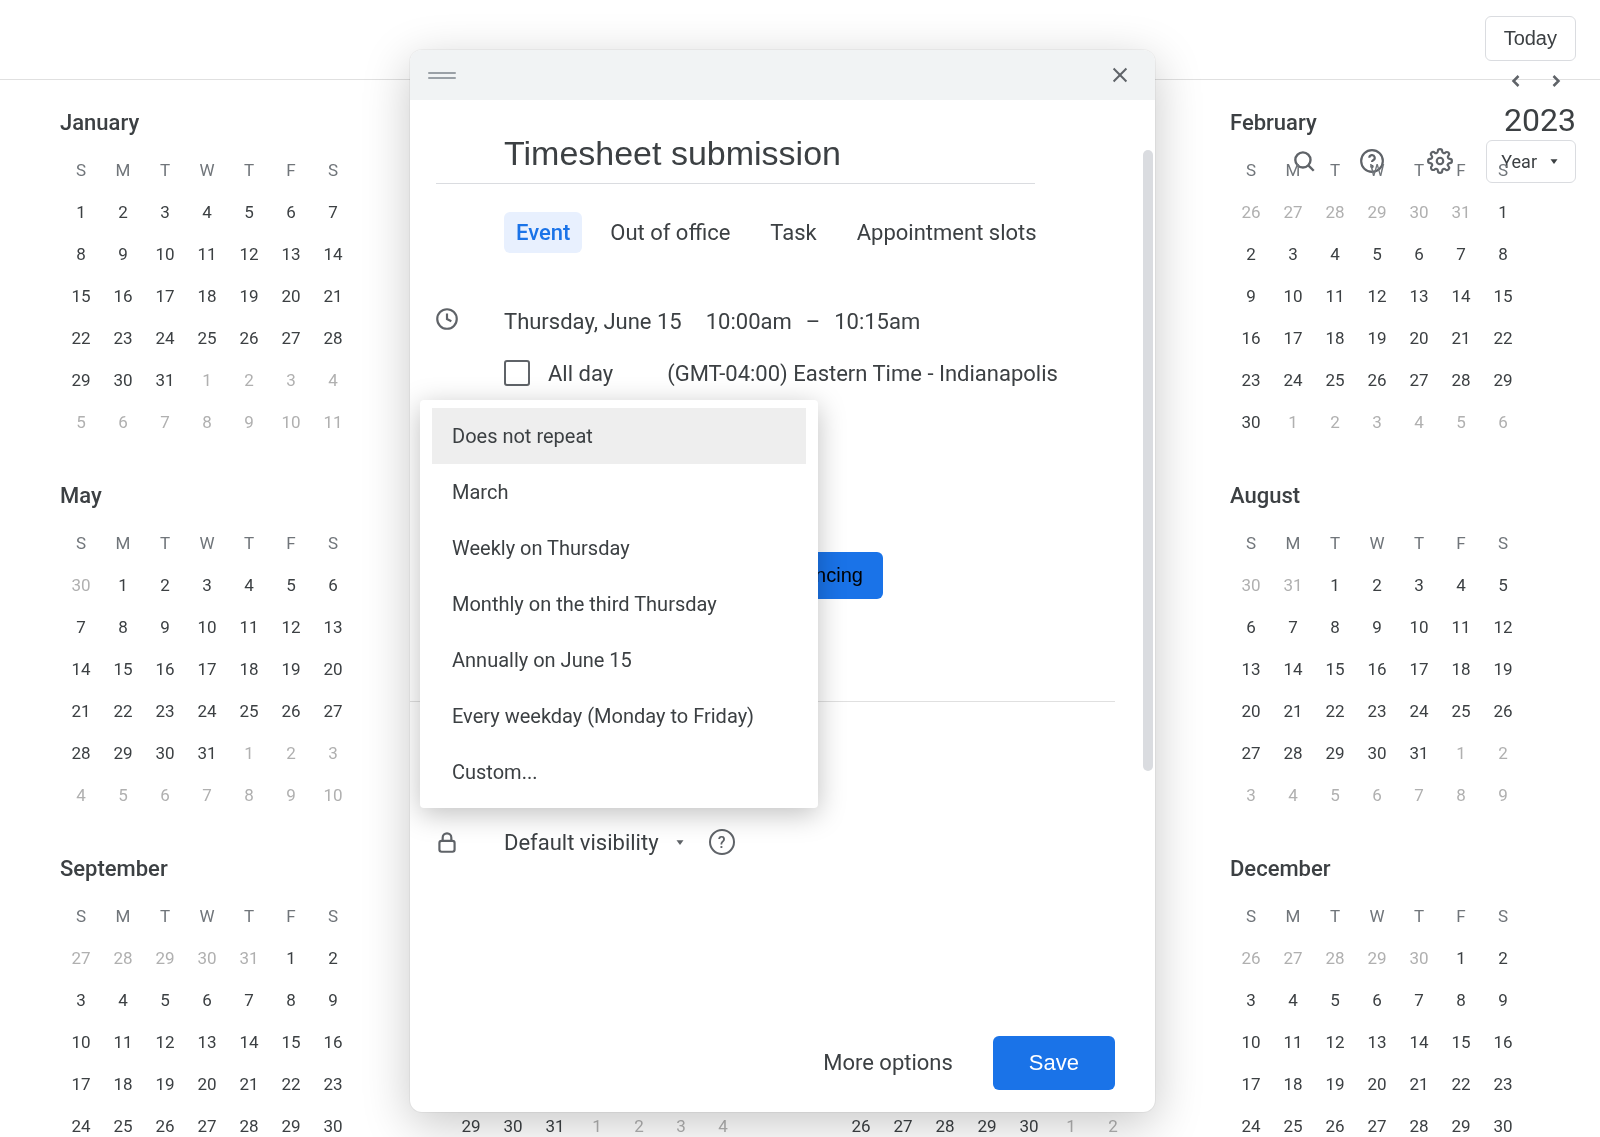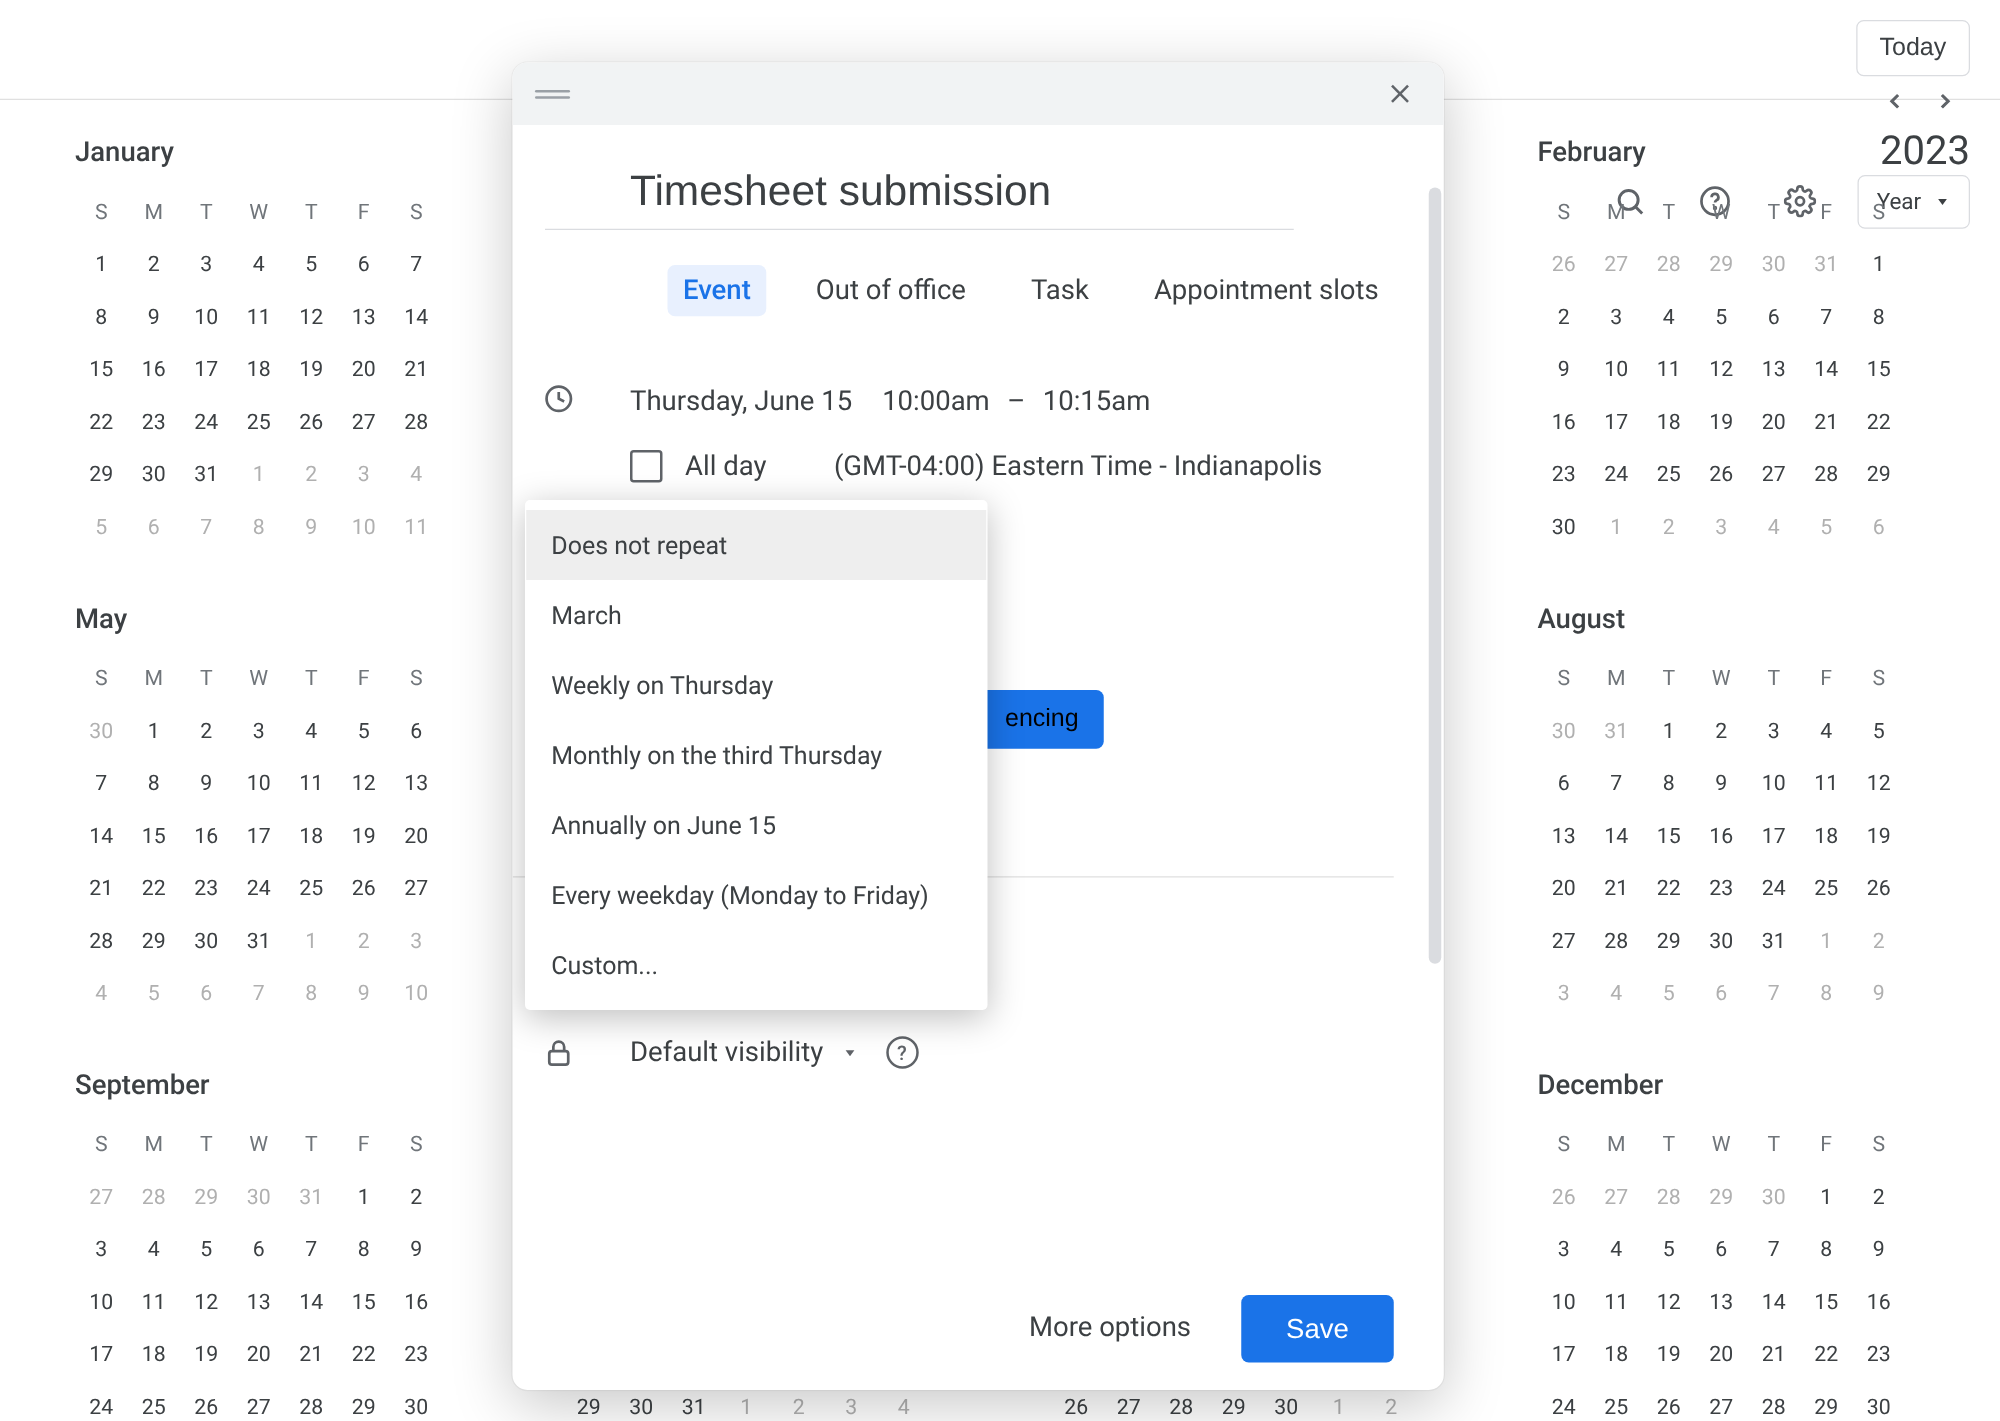--- a/index.html
+++ b/index.html
@@ -92,21 +92,21 @@
     border:none;
     border-bottom: 1px solid #dadce0;
     font-size: 34px;
     color:#3c4043;
     width: 98%;
     outline: none;
     padding-bottom: 10px;
     margin-left: -68px;
     padding-left: 68px;
   }
-  .tabs { display:flex; gap: 28px; margin-top: 28px; justify-content: flex-end;}
+  .tabs { display:flex; gap: 16px; margin-top: 28px;}
   .tab { font-size: 22px; color:#3c4043; padding: 8px 12px; border-radius:6px; cursor:pointer;}
   .tab.active { background:#e8f0fe; color:#1a73e8; font-weight:500;}
 
   .field-row { display:flex; align-items:flex-end; font-size:22px; color:#3c4043; margin-top: 42px; position:relative;}
   .field-icon { position:absolute; left:-72px; width:30px; height:30px; color:#5f6368; display:flex; align-items:center; justify-content:center;}
   .time-sep { margin: 0 14px; color:#3c4043;}
   .allday-row { margin-top: 26px; display:flex; align-items:flex-end; gap:18px; font-size:22px;}
   .allday-checkbox { width:26px; height:26px; border: 2.5px solid #5f6368; border-radius:3px; cursor:pointer; }
   .busy-row,.vis-row,.cal-row,.meet-row,.loc-row,.desc-row,.guests-row { display:flex; align-items:center; font-size:22px; color:#3c4043; position:relative; }
   .meet-button { background:#1a73e8; color:#000000; border:none; padding: 12px 20px; border-radius:6px; font-size:20px; display:flex; align-items:center; gap:10px; cursor:pointer;}
@@ -127,26 +127,26 @@
     border-top: 1px solid transparent;
   }
   .more-options { font-size:22px; color:#3c4043; cursor:pointer; padding:10px 12px;}
   .save-btn { background:#1a73e8; color:#fff; border:none; border-radius:6px; padding: 14px 36px; font-size:22px; cursor:pointer;}
 
   
   .repeat-dropdown {
     position: absolute;
     left: 0px;
     top: 318px;
-    width: 370px;
+    width: 398px;
     background:#fff;
     box-shadow: 0 6px 28px rgba(0,0,0,0.25);
     border-radius: 4px;
     z-index: 10;
-    padding: 8px 1px;
+    padding: 8px 12px;
   }
   .repeat-option {
     padding: 16px 20px;
     font-size: 20px;
     color:#3c4043;
     cursor:pointer;
   }
   .repeat-option.selected { background:#eeeeee;}
 
   svg { display:block; }

